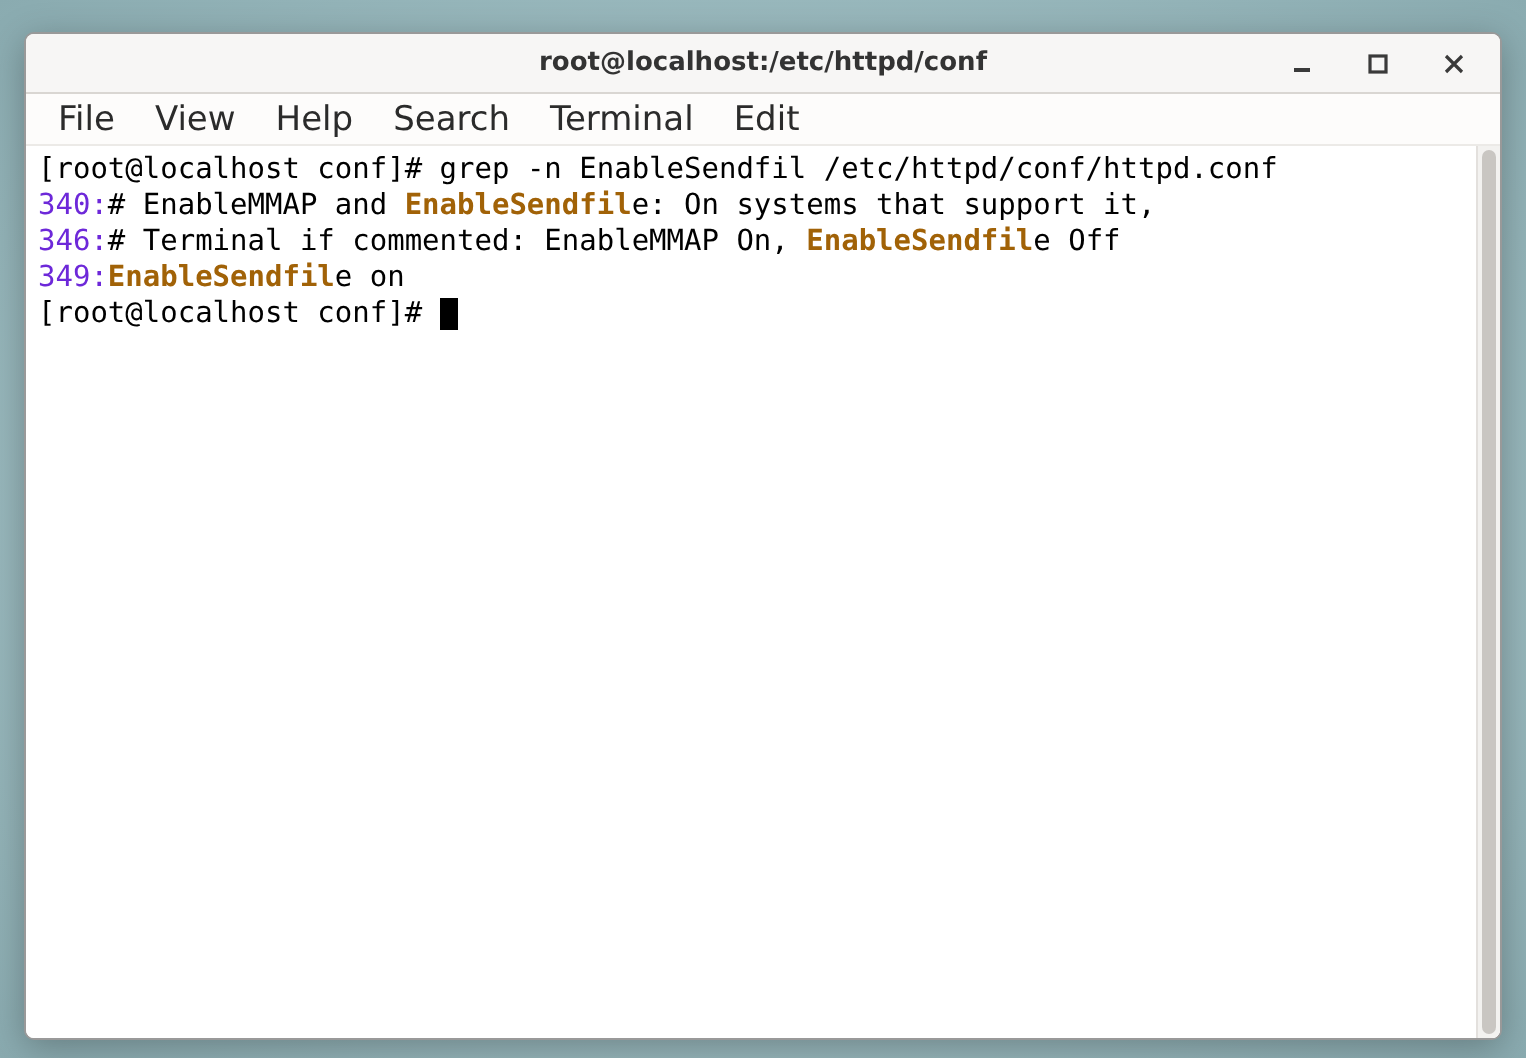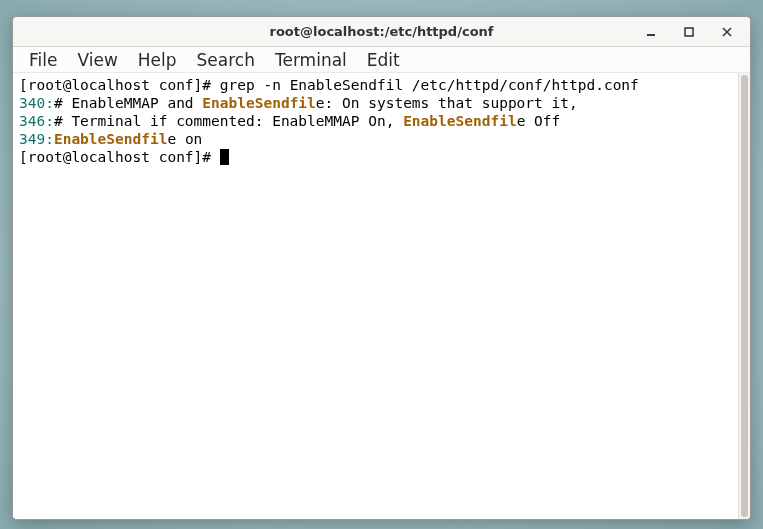--- a/index.html
+++ b/index.html
@@ -81,21 +81,21 @@
     .terminal {
       flex: 1;
       padding: 4px 6px;
       font-family: "DejaVu Sans Mono", "Liberation Mono", monospace;
       font-size: 14.5px;
       line-height: 1.24;
       color: #000;
       white-space: pre;
       overflow: hidden;
     }
-    .lineno { color: #0f766e; }
+    .lineno { color: #6d28d9; }
     .match { color: #a16207; font-weight: bold; }
     .cursor {
       display: inline-block;
       width: 9px;
       height: 16px;
       background: #000;
       vertical-align: text-bottom;
     }
     .scrollbar {
       width: 12px;

